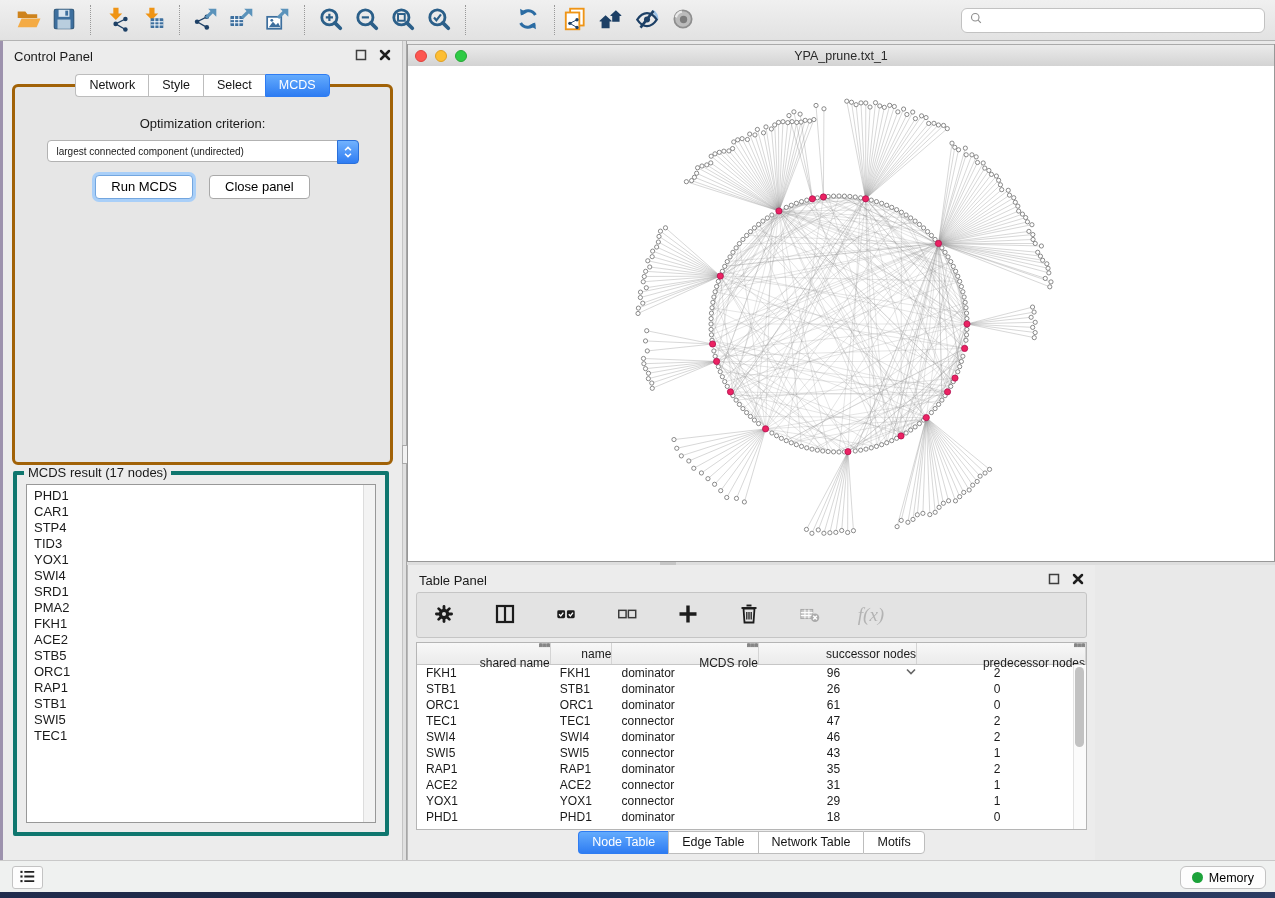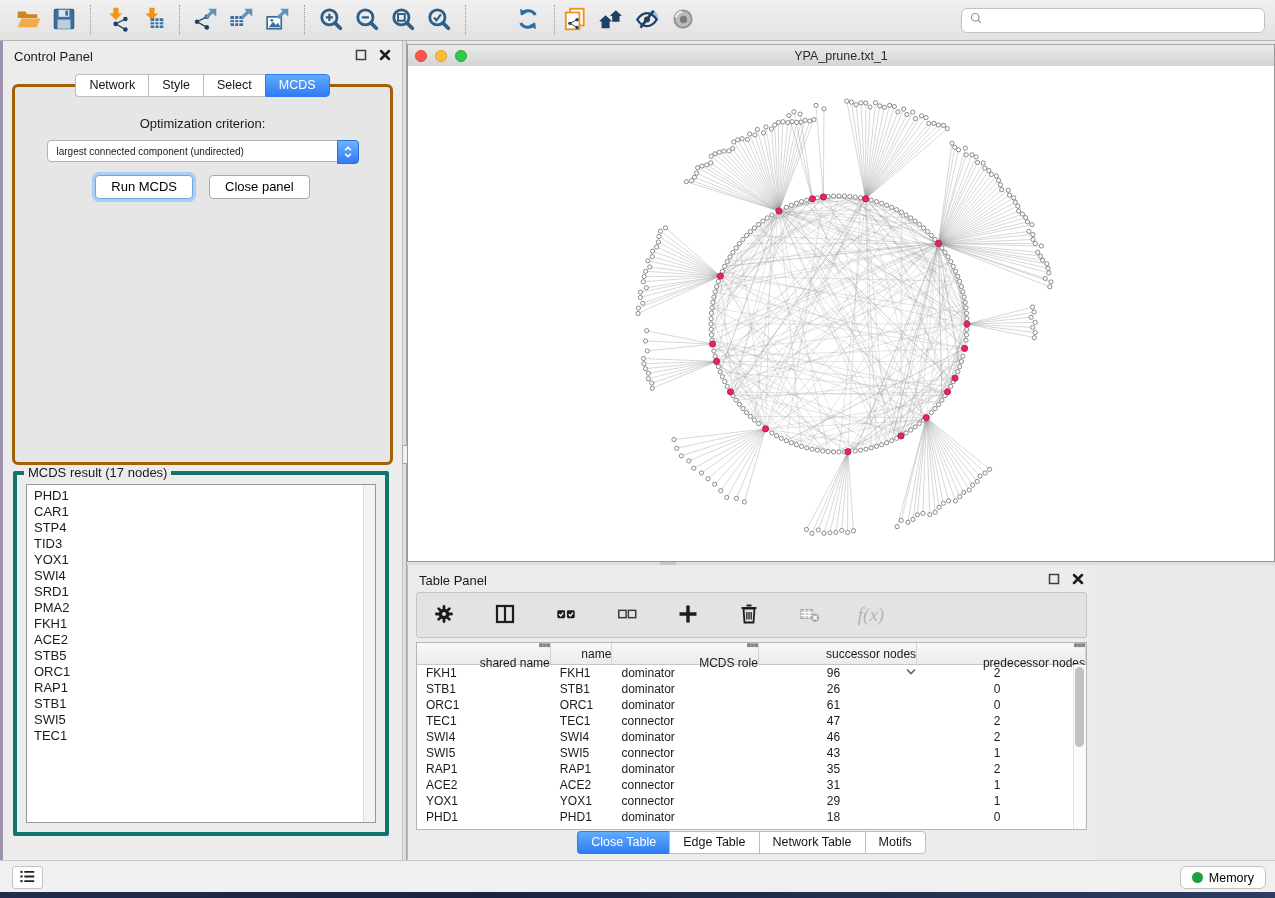--- a/index.html
+++ b/index.html
@@ -1335,21 +1335,21 @@
             <div class="td l" style="width: 150px;">dominator</div>
             <div class="td r" style="width: 162px;">18</div>
             <div class="td r" style="width: 173px;">0</div>
           </div>
         </div>
       <div class="tp-scroll">
         <div class="thumb"></div>
       </div>
     </div>
     <div class="tp-tabs" id="tp-tabs">
-        <span class="seg-tab active">Close Table</span>
+        <span class="seg-tab active">Node Table</span>
         <span class="seg-tab">Edge Table</span>
         <span class="seg-tab">Network Table</span>
         <span class="seg-tab">Motifs</span>
       </div>
   </div>
 
   <div class="status-bar">
     <button class="sb-btn sb-list">
       <span id="list-icon"><svg width="17" height="17" viewBox="0 0 24 22" xmlns="http://www.w3.org/2000/svg">
             <g fill="#222">

